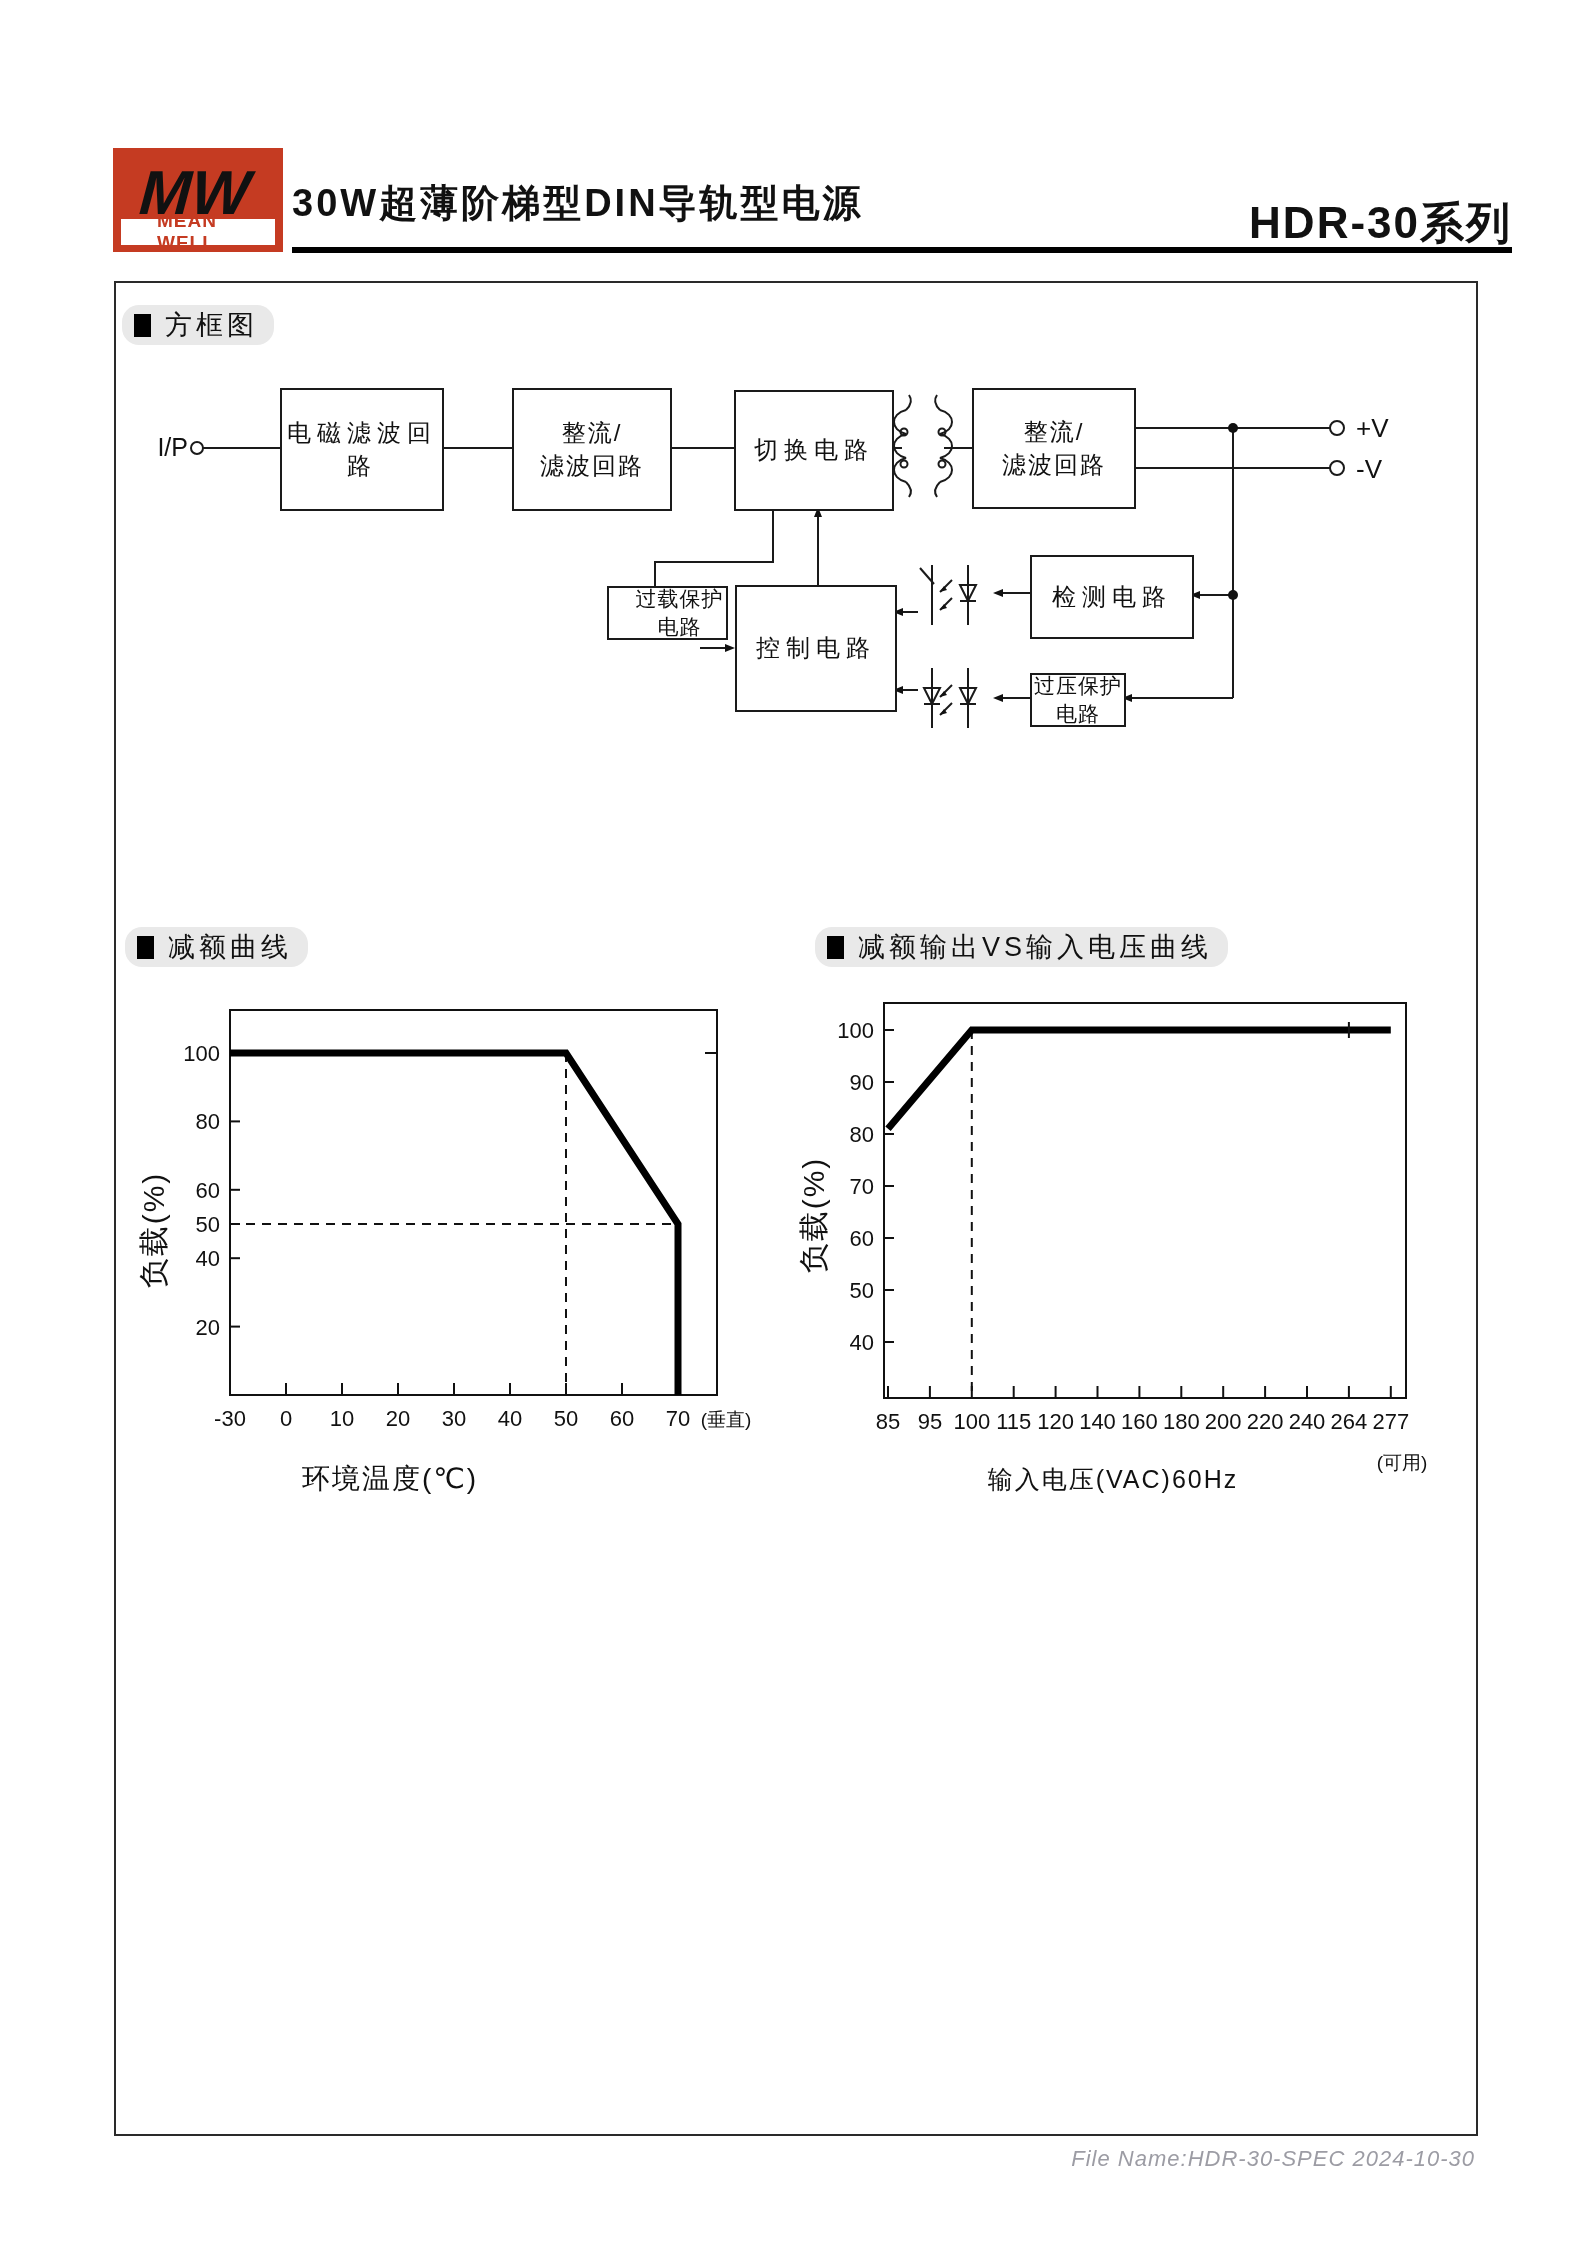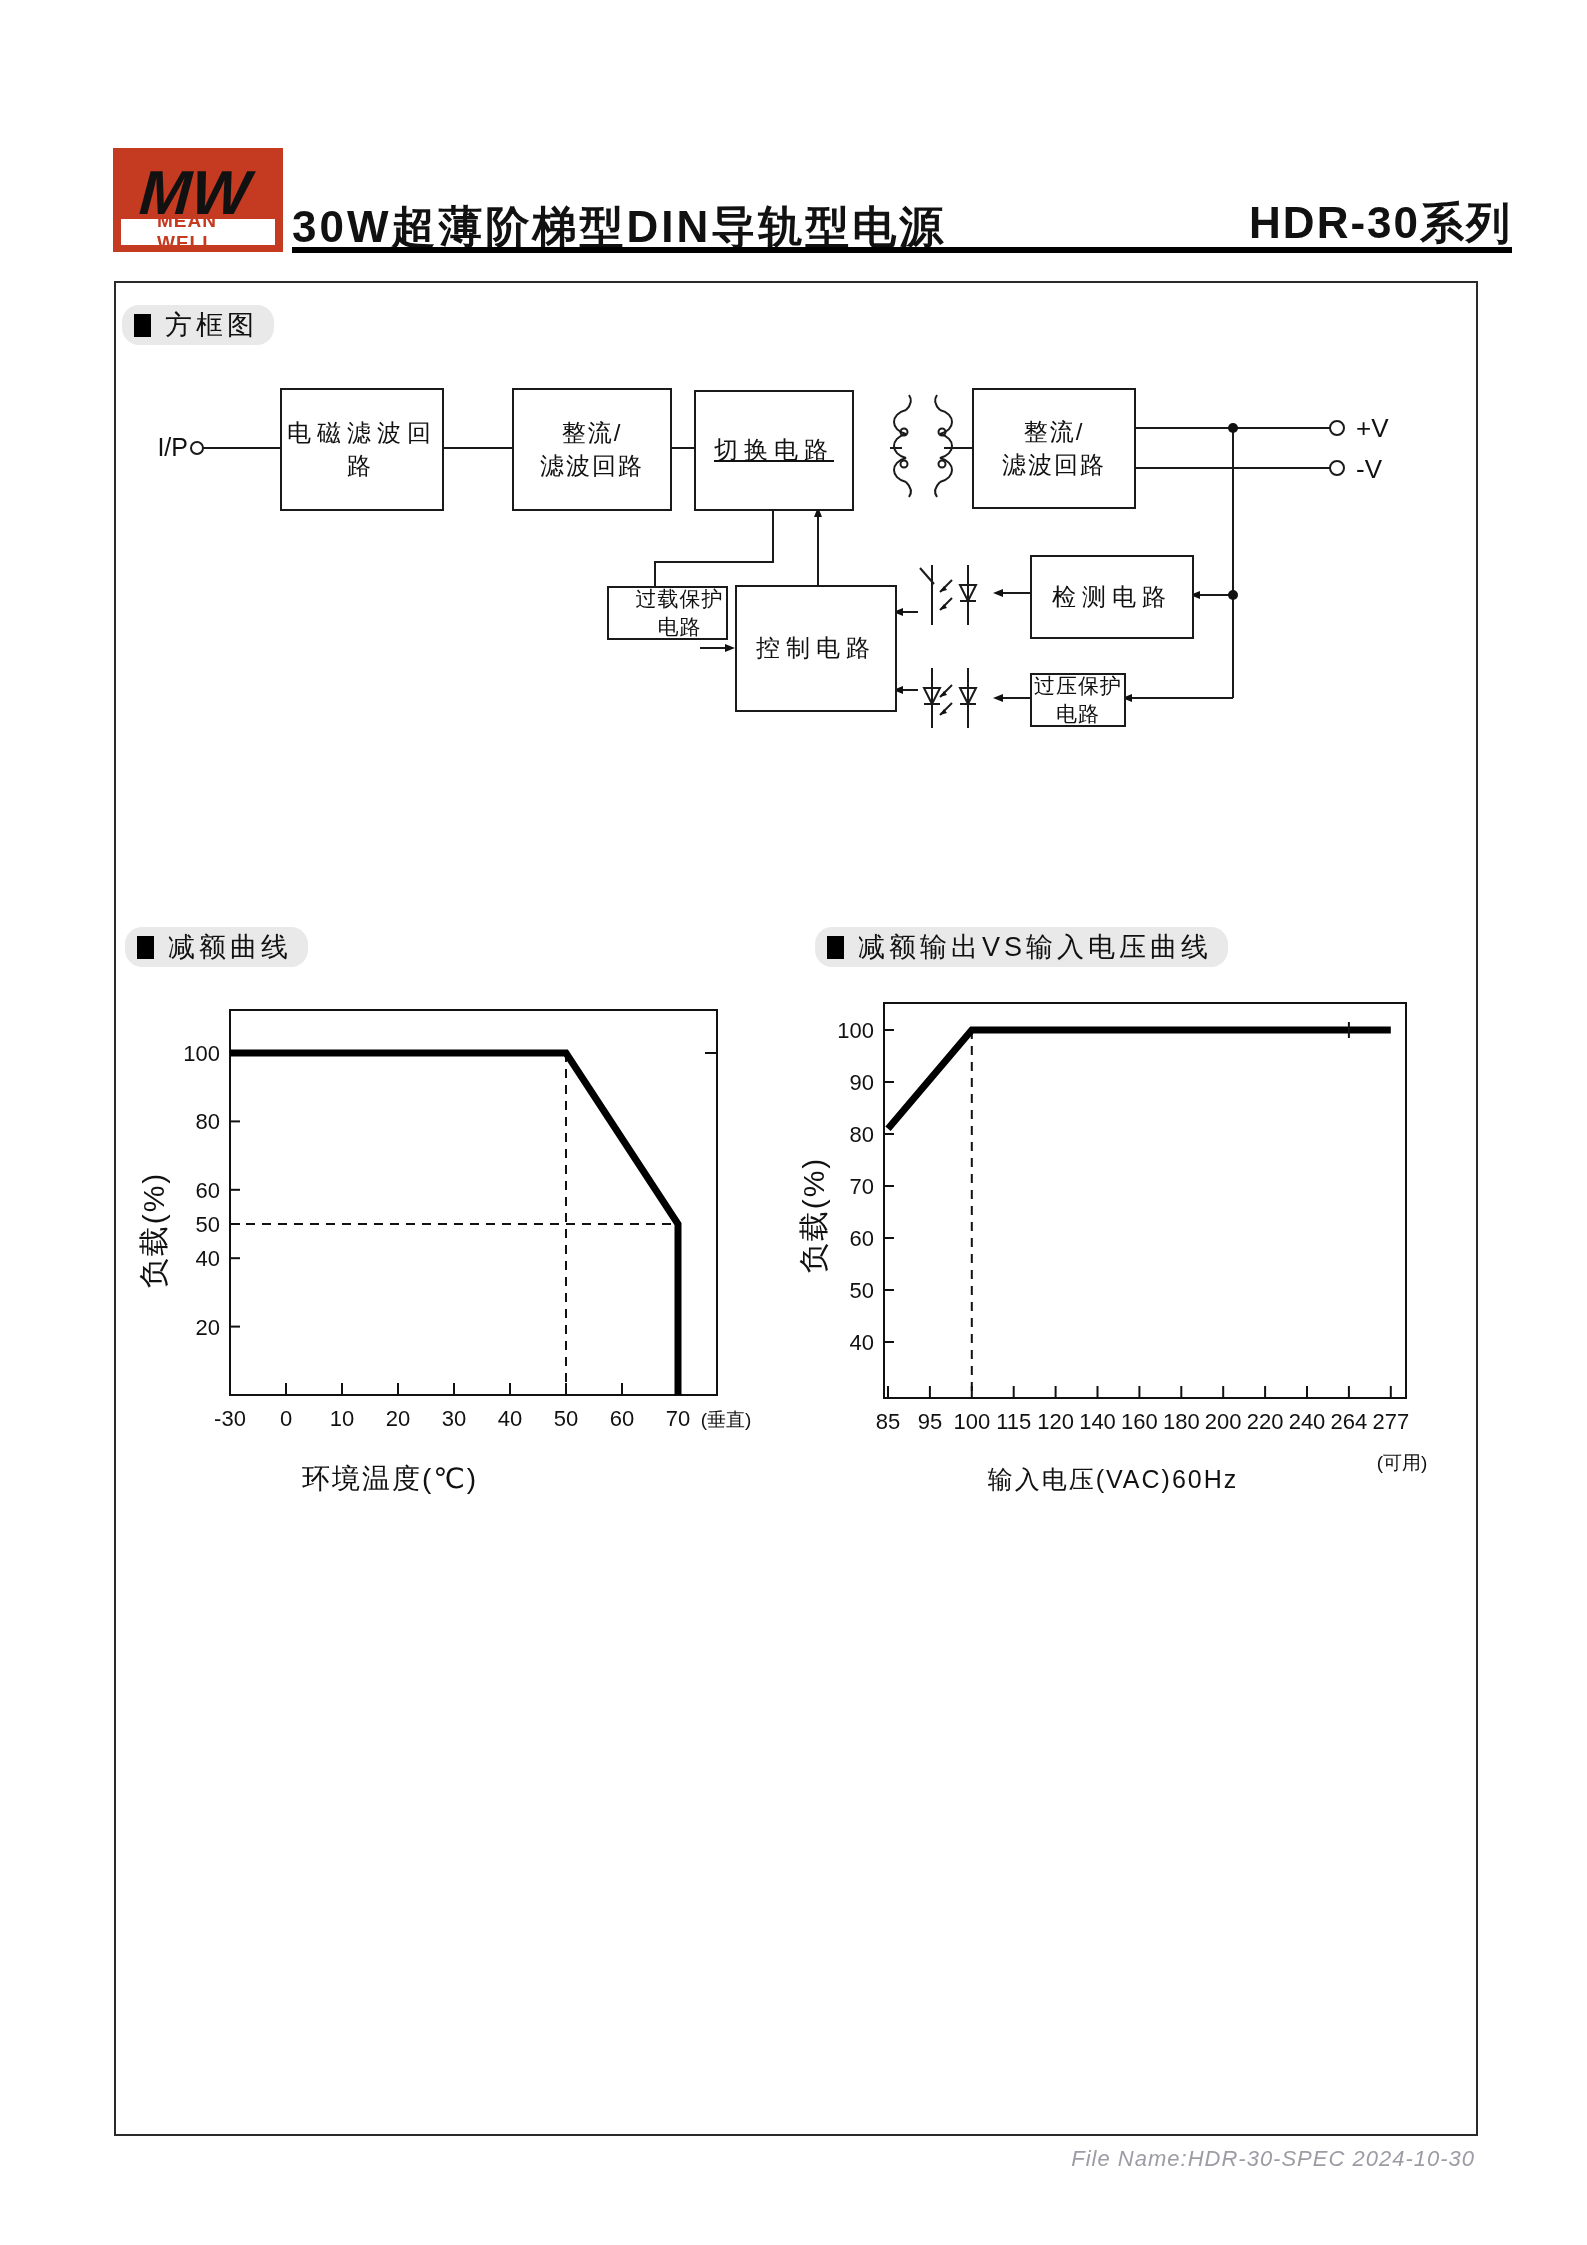--- a/index.html
+++ b/index.html
@@ -5,21 +5,21 @@
   html,body{margin:0;padding:0;background:#d8d8d8;}
   .page{position:relative;width:1587px;height:2245px;background:#ffffff;overflow:hidden;
         font-family:"Liberation Sans","DejaVu Sans",sans-serif;color:#111;}
   
   .logo{position:absolute;left:113px;top:148px;width:170px;height:104px;}
   .logo-bg{position:absolute;inset:0;}
   .logo-mw{position:absolute;left:0;top:0;width:170px;height:78px;}
   .logo-band{position:absolute;left:8px;right:8px;bottom:7px;height:26px;background:#fff;
              display:flex;align-items:center;justify-content:center;
              font-weight:bold;font-size:19px;letter-spacing:1px;padding-left:36px;}
-  .hdr-title{position:absolute;left:292px;top:198px;font-size:44px;font-weight:bold;
+  .hdr-title{position:absolute;left:292px;top:178px;font-size:38px;font-weight:bold;
              letter-spacing:3px;white-space:nowrap;}
   .hdr-series{position:absolute;top:194px;right:75px;font-size:44px;font-weight:bold;
               letter-spacing:2px;white-space:nowrap;}
   .hdr-rule{position:absolute;left:292px;top:247px;width:1220px;height:6px;background:#000;}
   
   .content-box{position:absolute;left:114px;top:281px;width:1360px;height:1851px;
                border:2px solid #2a2a2a;}
   
   .sec{position:absolute;display:inline-flex;align-items:center;background:#e9e9e9;
        padding:0 16px 0 12px;height:40px;font-size:27px;letter-spacing:4px;white-space:nowrap;border-radius:17px;}
@@ -28,21 +28,21 @@
   #sec-derate{left:125px;top:927px;}
   #sec-vsinput{left:815px;top:927px;}
   
   .blk{position:absolute;border:2px solid #1a1a1a;background:#fff;display:flex;
        align-items:center;justify-content:center;text-align:center;font-size:24px;
        letter-spacing:2px;line-height:1.35;white-space:pre-line;}
   .blk.small{font-size:21px;letter-spacing:1px;}
   .blk.wide{letter-spacing:6px;}
   #blk-emi{left:280px;top:388px;width:160px;height:119px;}
   #blk-rect1{left:512px;top:388px;width:156px;height:119px;}
-  #blk-sw{left:694px;top:390px;width:156px;height:117px;text-decoration:underline;}
+  #blk-sw{left:734px;top:390px;width:156px;height:117px;}
   #blk-rect2{left:972px;top:388px;width:160px;height:117px;}
   #blk-ctrl{left:735px;top:585px;width:158px;height:123px;}
   #blk-olp{left:607px;top:586px;width:93px;height:50px;padding-left:24px;}
   #blk-det{left:1030px;top:555px;width:160px;height:80px;}
   #blk-ovp{left:1030px;top:673px;width:92px;height:50px;}
   .term{position:absolute;font-size:26px;font-weight:500;white-space:nowrap;}
   #ip-label{left:130px;top:433px;width:58px;text-align:right;font-size:25px;}
   #pos-label{left:1356px;top:413px;}
   #neg-label{left:1356px;top:454px;}
   

